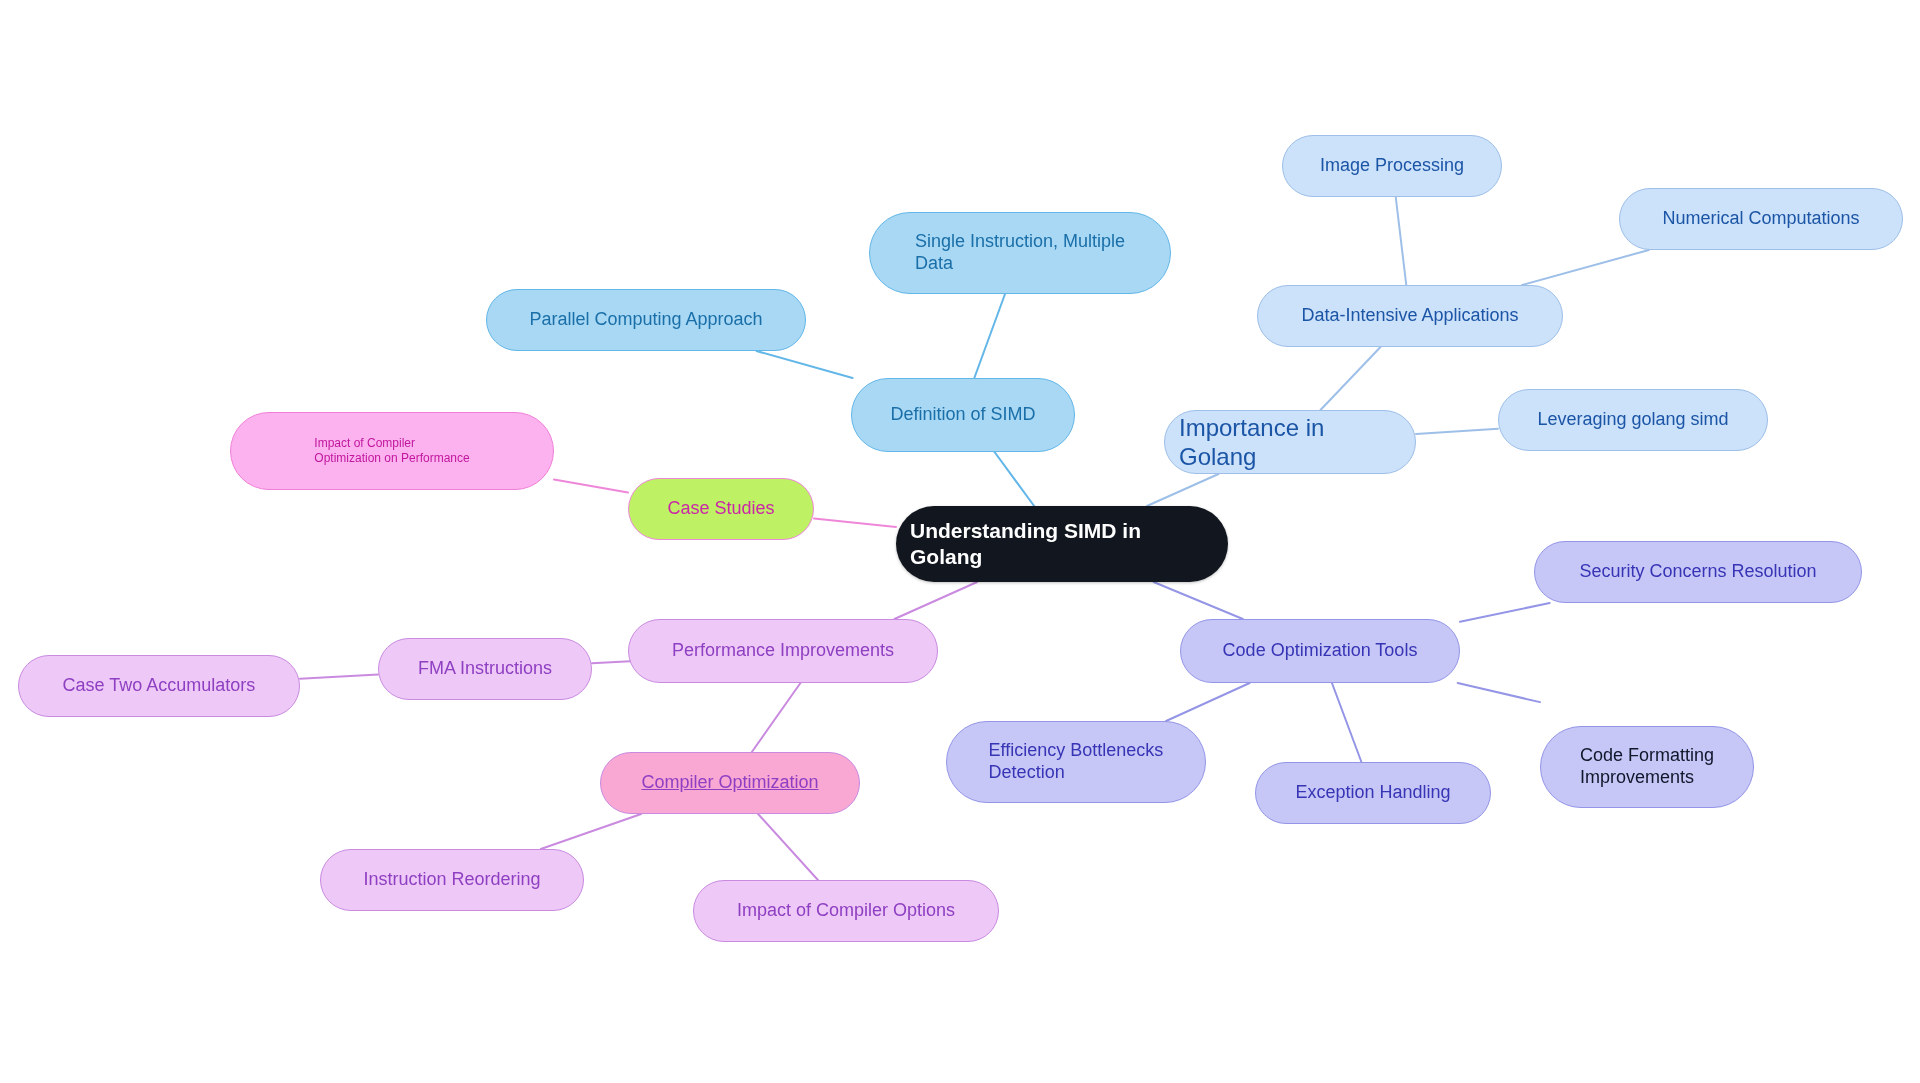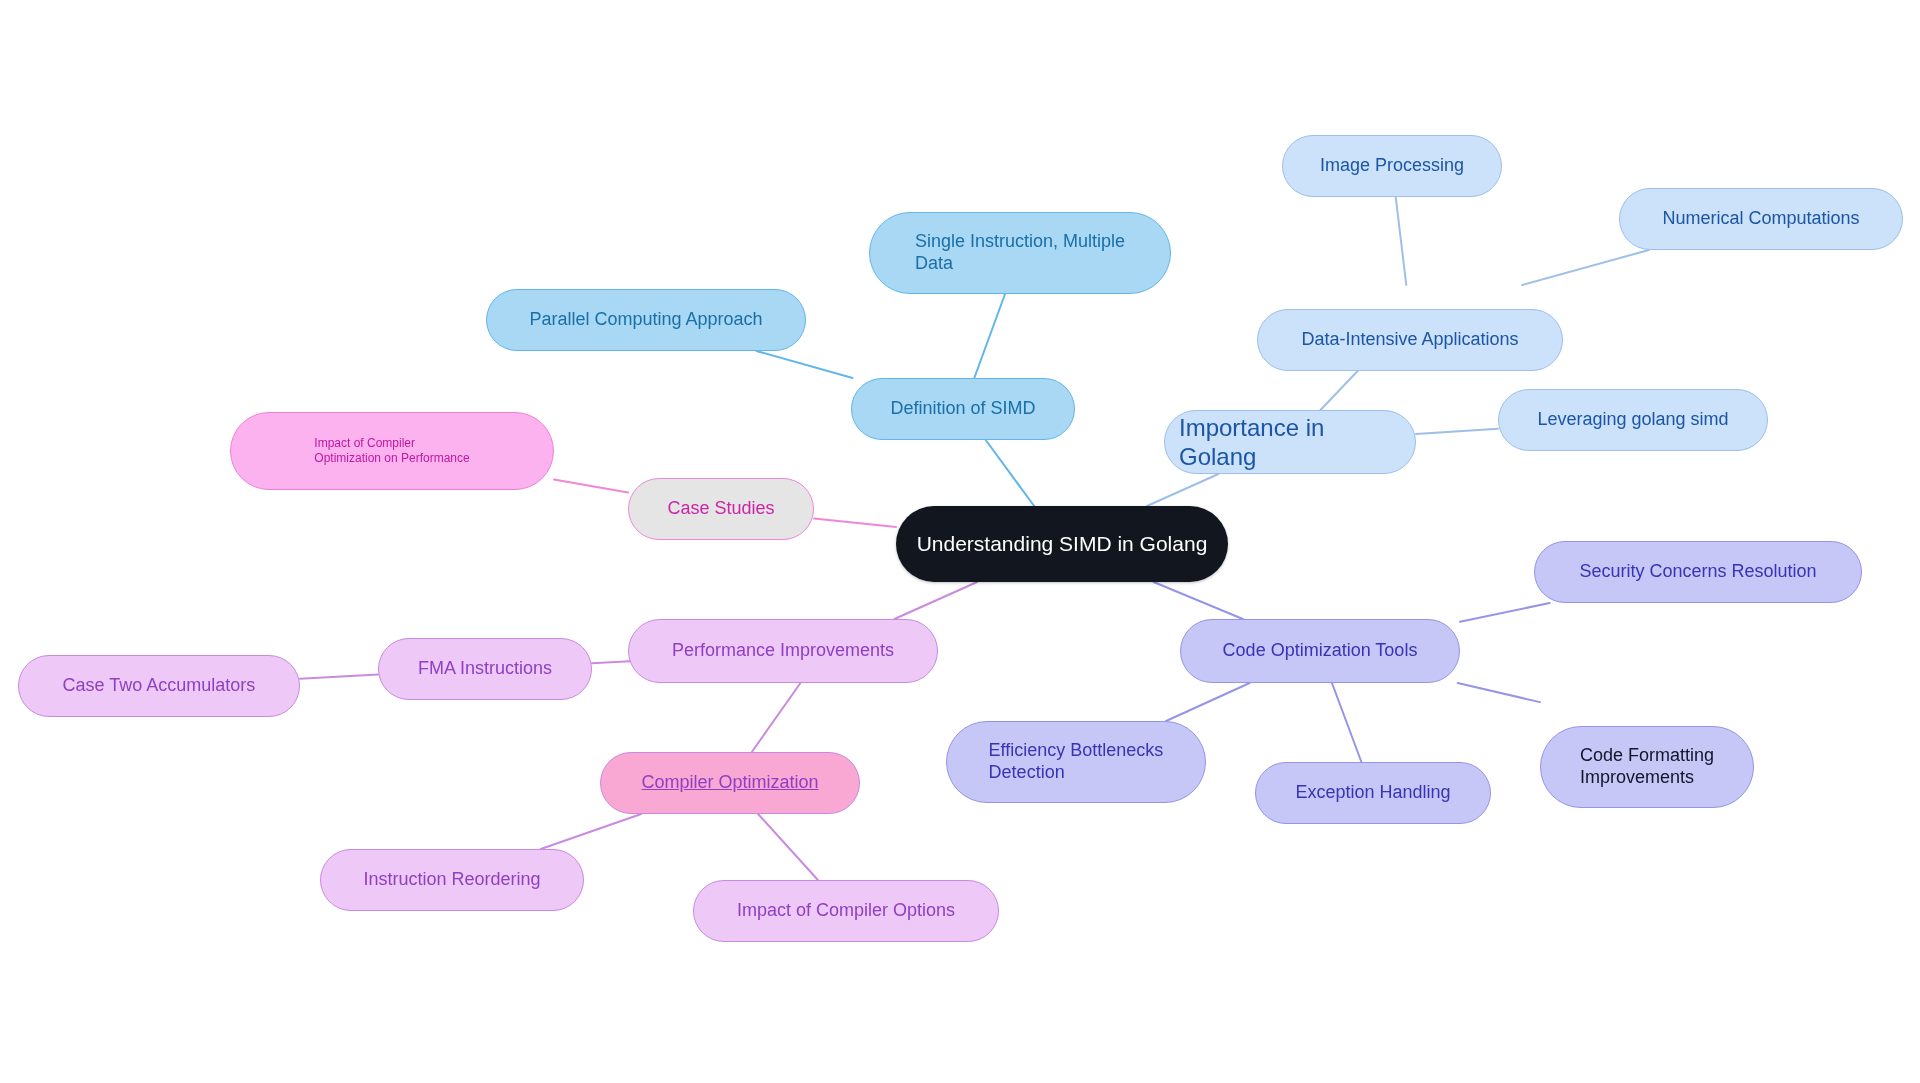--- a/index.html
+++ b/index.html
@@ -65,31 +65,31 @@
       <line x1="800.4545454545455" y1="683" x2="751.8409090909091" y2="752" stroke="#c98ae0" stroke-width="2" stroke-linecap="round"></line>
       <line x1="641.1546391752578" y1="814" x2="540.8453608247422" y2="849" stroke="#c98ae0" stroke-width="2" stroke-linecap="round"></line>
       <line x1="758.09375" y1="814" x2="817.90625" y2="880" stroke="#c98ae0" stroke-width="2" stroke-linecap="round"></line>
       <line x1="1153.6261682242991" y1="582" x2="1242.8411214953271" y2="619" stroke="#9495e6" stroke-width="2" stroke-linecap="round"></line>
       <line x1="1460" y1="621.7407407407408" x2="1549.6708860759493" y2="603" stroke="#9495e6" stroke-width="2" stroke-linecap="round"></line>
       <line x1="1457.6842105263158" y1="683" x2="1540" y2="702.131498470948" stroke="#9495e6" stroke-width="2" stroke-linecap="round"></line>
       <line x1="1249.6576576576576" y1="683" x2="1166.126126126126" y2="721" stroke="#9495e6" stroke-width="2" stroke-linecap="round"></line>
       <line x1="1331.943661971831" y1="683" x2="1361.4295774647887" y2="762" stroke="#9495e6" stroke-width="2" stroke-linecap="round"></line>
     </svg>
   <div id="nodes-layer">
-      <div class="node root" style="left: 896px; top: 506px; width: 332px; height: 76px; background: rgb(18, 22, 31); border-color: rgb(18, 22, 31); color: rgb(255, 255, 255); font-size: 21px;">Understanding SIMD in Golang</div>
-      <div class="node" style="left: 851px; top: 378px; width: 224px; height: 62px; background: rgb(168, 216, 244); border-color: rgb(98, 182, 232); color: rgb(26, 111, 168); font-size: 18px;">Definition of SIMD</div>
+      <div class="node root" style="left: 896px; top: 506px; width: 332px; height: 76px; background: rgb(18, 22, 31); border-color: rgb(18, 22, 31); color: rgb(255, 255, 255); font-size: 21px; font-weight: bold;">Understanding SIMD in Golang</div>
+      <div class="node" style="left: 851px; top: 378px; width: 224px; height: 74px; background: rgb(168, 216, 244); border-color: rgb(98, 182, 232); color: rgb(26, 111, 168); font-size: 18px;">Definition of SIMD</div>
       <div class="node" style="left: 869px; top: 212px; width: 302px; height: 82px; background: rgb(168, 216, 244); border-color: rgb(98, 182, 232); color: rgb(26, 111, 168); font-size: 18px;">Single Instruction, Multiple
 Data</div>
       <div class="node" style="left: 486px; top: 289px; width: 320px; height: 62px; background: rgb(168, 216, 244); border-color: rgb(98, 182, 232); color: rgb(26, 111, 168); font-size: 18px;">Parallel Computing Approach</div>
       <div class="node" style="left: 1164px; top: 410px; width: 252px; height: 64px; background: rgb(204, 225, 250); border-color: rgb(157, 191, 232); color: rgb(27, 85, 166); font-size: 24px;">Importance in Golang</div>
-      <div class="node" style="left: 1257px; top: 285px; width: 306px; height: 62px; background: rgb(204, 225, 250); border-color: rgb(157, 191, 232); color: rgb(27, 85, 166); font-size: 18px; margin-top: 24px;">Data-Intensive Applications</div>
+      <div class="node" style="left: 1257px; top: 285px; width: 306px; height: 62px; background: rgb(204, 225, 250); border-color: rgb(157, 191, 232); color: rgb(27, 85, 166); font-size: 18px;">Data-Intensive Applications</div>
       <div class="node" style="left: 1282px; top: 135px; width: 220px; height: 62px; background: rgb(204, 225, 250); border-color: rgb(157, 191, 232); color: rgb(27, 85, 166); font-size: 18px;">Image Processing</div>
       <div class="node" style="left: 1619px; top: 188px; width: 284px; height: 62px; background: rgb(204, 225, 250); border-color: rgb(157, 191, 232); color: rgb(27, 85, 166); font-size: 18px;">Numerical Computations</div>
       <div class="node" style="left: 1498px; top: 389px; width: 270px; height: 62px; background: rgb(204, 225, 250); border-color: rgb(157, 191, 232); color: rgb(27, 85, 166); font-size: 18px;">Leveraging golang simd</div>
-      <div class="node" style="left: 628px; top: 478px; width: 186px; height: 62px; background: #e5e5e5; border-color: rgb(239, 135, 217); color: rgb(203, 38, 168); font-size: 18px;">Case Studies</div>
+      <div class="node" style="left: 628px; top: 478px; width: 186px; height: 62px; background: #bef264; border-color: rgb(239, 135, 217); color: rgb(203, 38, 168); font-size: 18px;">Case Studies</div>
       <div class="node" style="left: 230px; top: 412px; width: 324px; height: 78px; background: rgb(251, 178, 238); border-color: rgb(240, 127, 216); color: rgb(194, 23, 158); font-size: 12px;">Impact of Compiler
 Optimization on Performance</div>
       <div class="node" style="left: 628px; top: 619px; width: 310px; height: 64px; background: rgb(238, 201, 247); border-color: rgb(201, 138, 224); color: rgb(142, 63, 194); font-size: 18px;">Performance Improvements</div>
       <div class="node" style="left: 378px; top: 638px; width: 214px; height: 62px; background: rgb(238, 201, 247); border-color: rgb(201, 138, 224); color: rgb(142, 63, 194); font-size: 18px;">FMA Instructions</div>
       <div class="node" style="left: 18px; top: 655px; width: 282px; height: 62px; background: rgb(238, 201, 247); border-color: rgb(201, 138, 224); color: rgb(142, 63, 194); font-size: 18px;">Case Two Accumulators</div>
       <div class="node" style="left: 600px; top: 752px; width: 260px; height: 62px; background: #f9a8d4; border-color: rgb(201, 138, 224); color: rgb(142, 63, 194); font-size: 18px; text-decoration: underline;">Compiler Optimization</div>
       <div class="node" style="left: 320px; top: 849px; width: 264px; height: 62px; background: rgb(238, 201, 247); border-color: rgb(201, 138, 224); color: rgb(142, 63, 194); font-size: 18px;">Instruction Reordering</div>
       <div class="node" style="left: 693px; top: 880px; width: 306px; height: 62px; background: rgb(238, 201, 247); border-color: rgb(201, 138, 224); color: rgb(142, 63, 194); font-size: 18px;">Impact of Compiler Options</div>
       <div class="node" style="left: 1180px; top: 619px; width: 280px; height: 64px; background: rgb(198, 199, 247); border-color: rgb(148, 149, 230); color: rgb(55, 52, 181); font-size: 18px;">Code Optimization Tools</div>
       <div class="node" style="left: 1534px; top: 541px; width: 328px; height: 62px; background: rgb(198, 199, 247); border-color: rgb(148, 149, 230); color: rgb(55, 52, 181); font-size: 18px;">Security Concerns Resolution</div>

